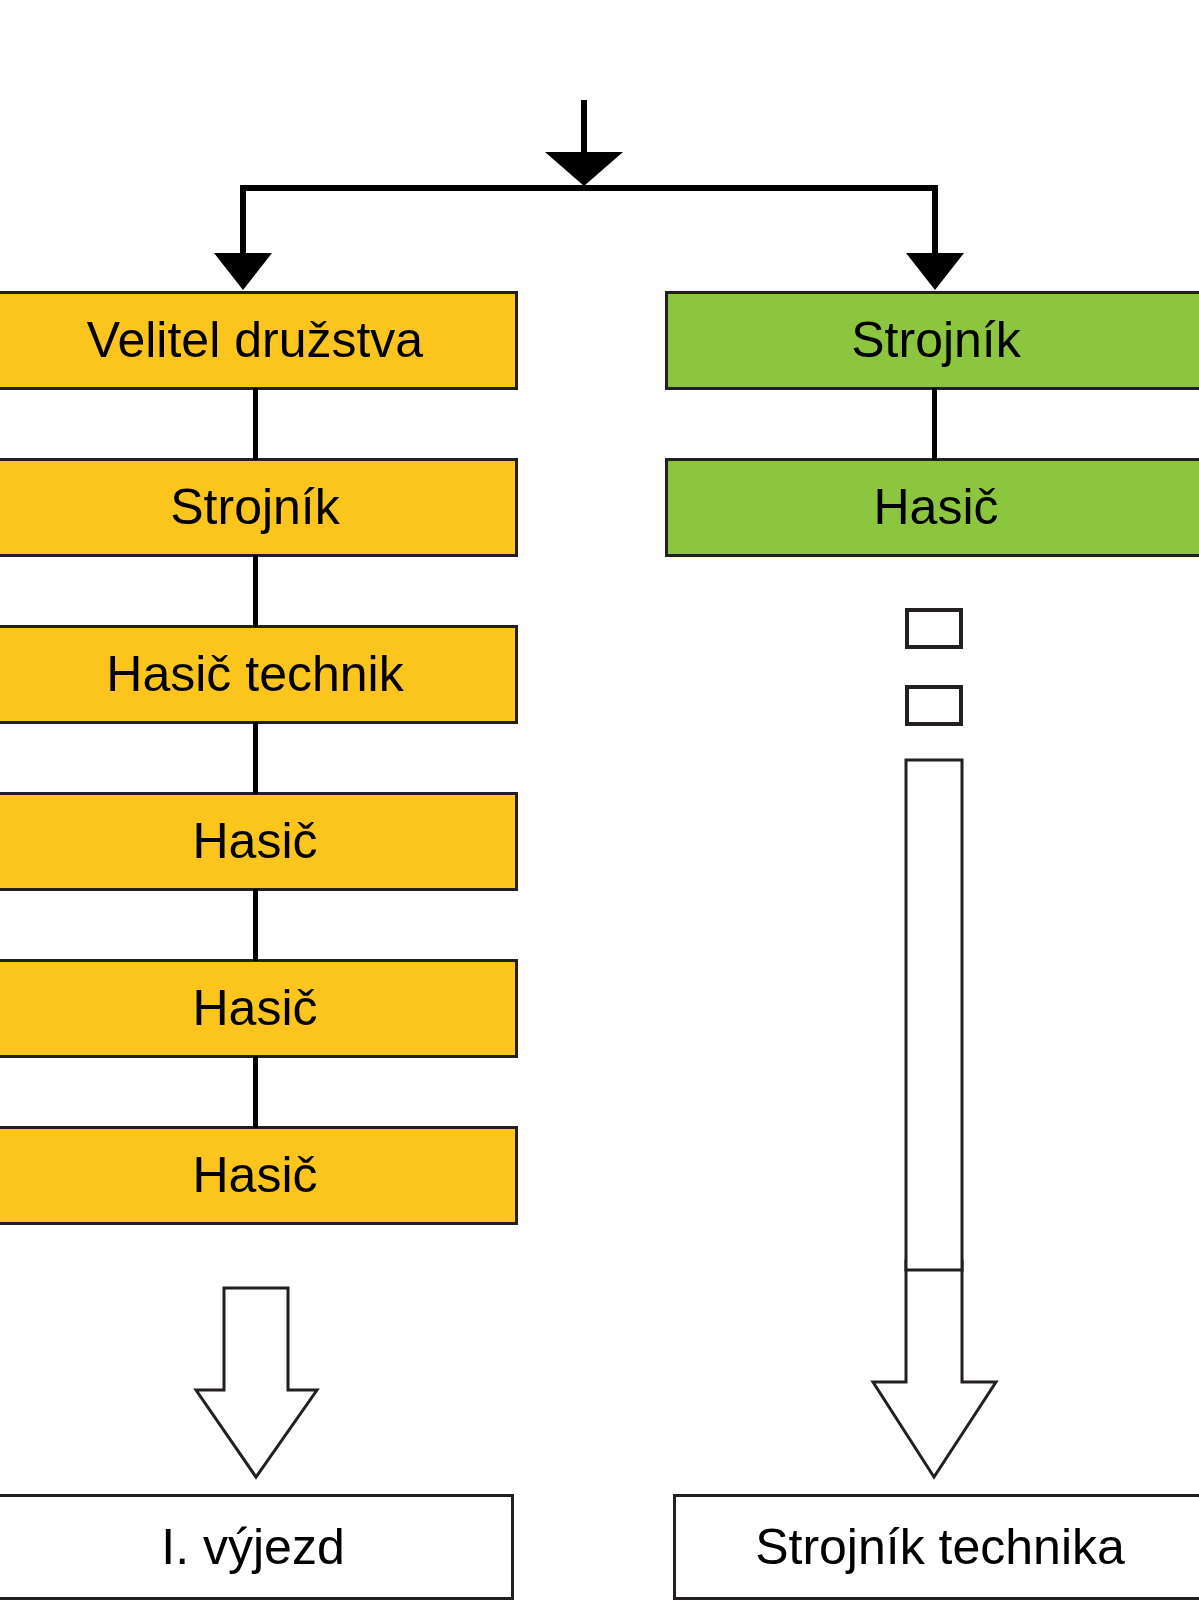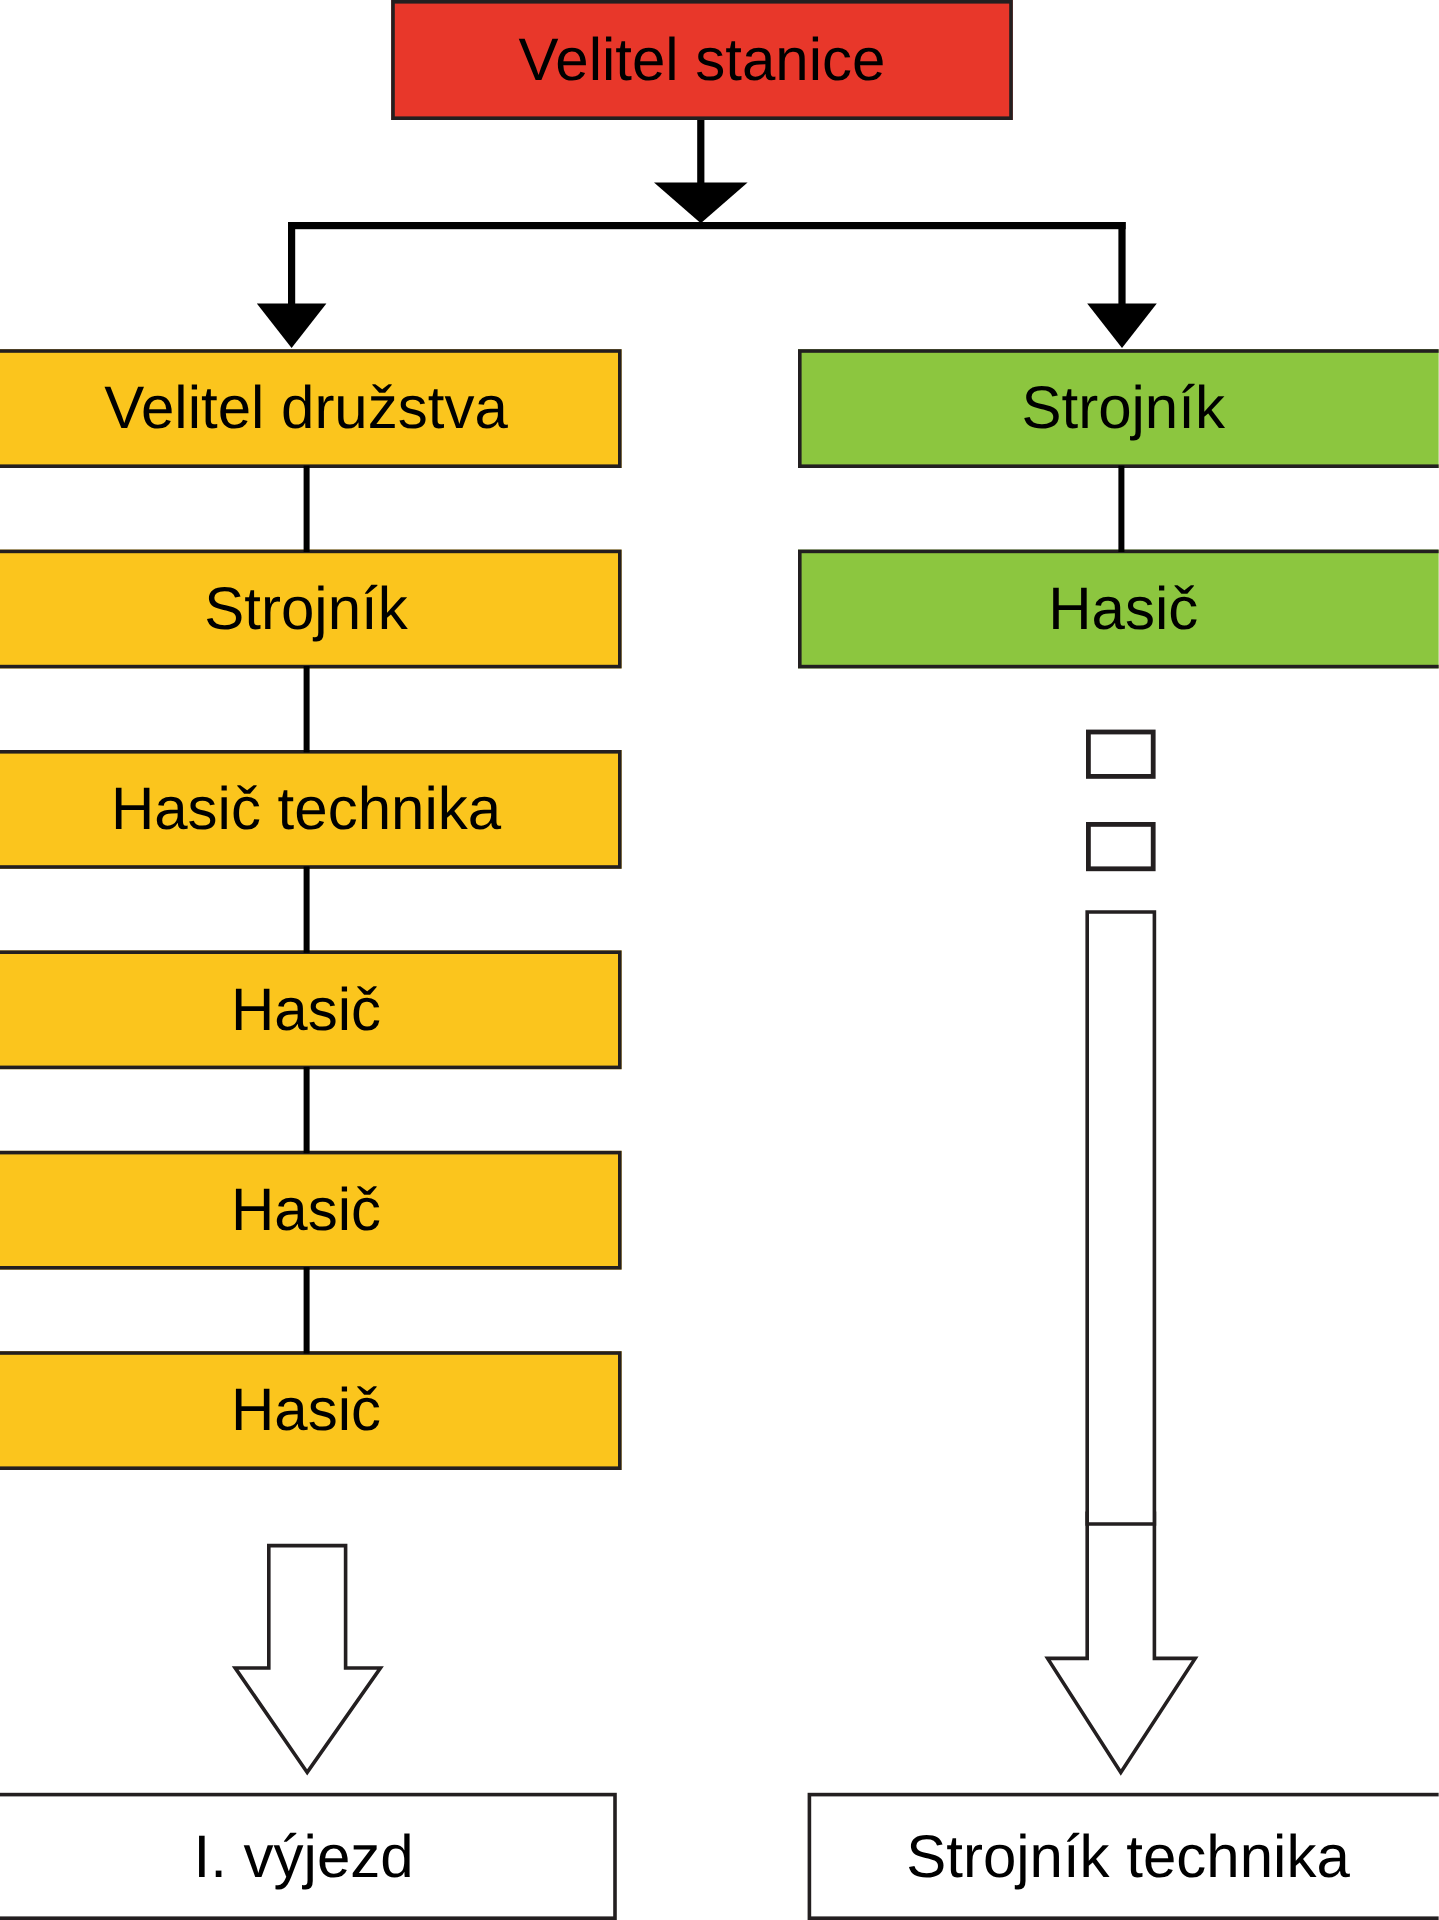--- a/index.html
+++ b/index.html
@@ -71,40 +71,37 @@
   .solid-arrow {
     fill: #000000;
     stroke: none;
   }
 </style>
 </head>
 <body>
 
 <div id="diagram">
 
-  <div class="node node-red" style="left:326px; top:0px; width:518px; height:100px;">
-    <span>Velitel stanice</span>
-  </div>
 
   <div class="connector" style="left:581px; top:100px; width:6px; height:56px;"></div>
 
   <div class="connector" style="left:240px; top:185px; width:698px; height:6px;"></div>
 
   <div class="connector" style="left:240px; top:185px; width:6px; height:72px;"></div>
 
   <div class="connector" style="left:932px; top:185px; width:6px; height:72px;"></div>
 
   <div class="node node-yellow" style="left:-8px; top:291px; width:526px; height:99px;">
     <span>Velitel družstva</span>
   </div>
   <div class="node node-yellow" style="left:-8px; top:458px; width:526px; height:99px;">
     <span>Strojník</span>
   </div>
   <div class="node node-yellow" style="left:-8px; top:625px; width:526px; height:99px;">
-    <span>Hasič technika</span>
+    <span>Hasič technik</span>
   </div>
   <div class="node node-yellow" style="left:-8px; top:792px; width:526px; height:99px;">
     <span>Hasič</span>
   </div>
   <div class="node node-yellow" style="left:-8px; top:959px; width:526px; height:99px;">
     <span>Hasič</span>
   </div>
   <div class="node node-yellow" style="left:-8px; top:1126px; width:526px; height:99px;">
     <span>Hasič</span>
   </div>

